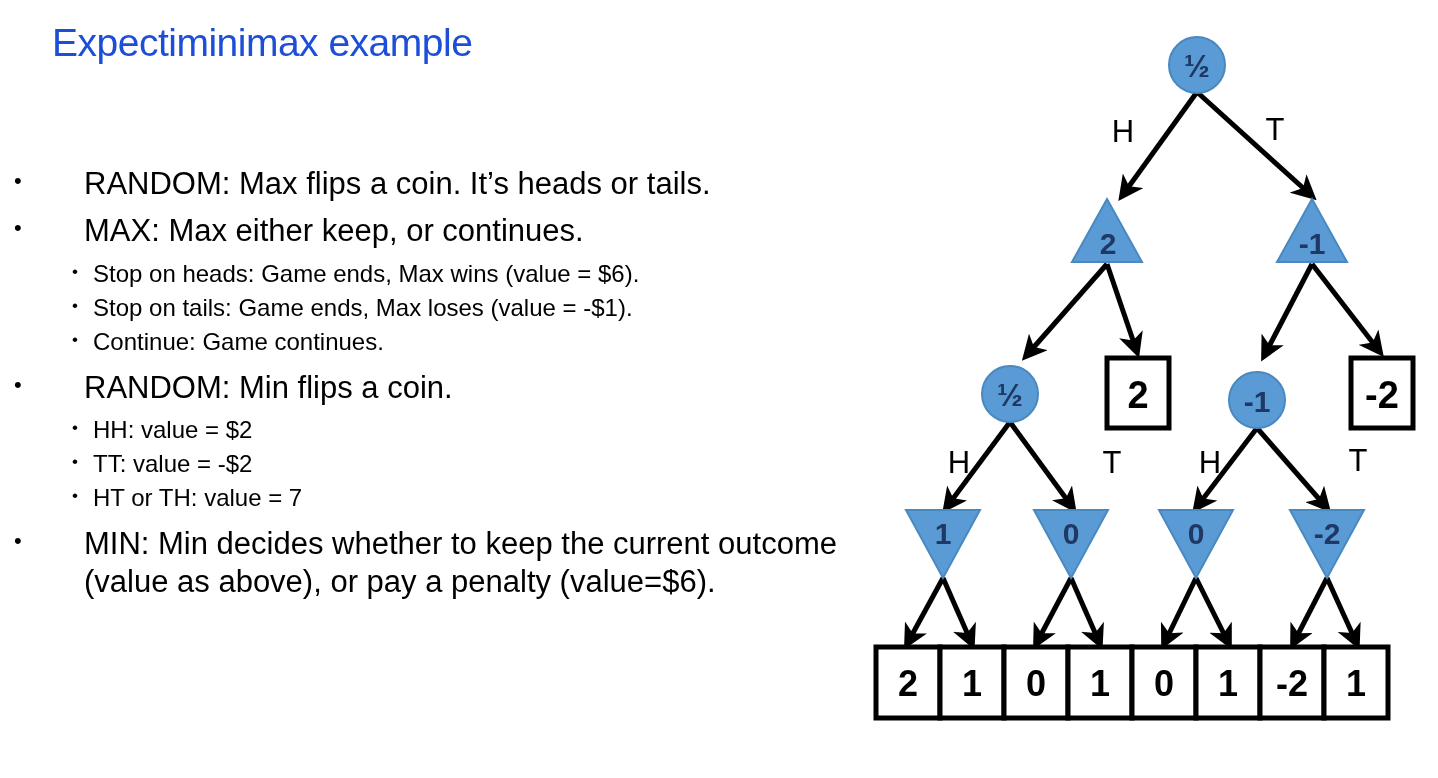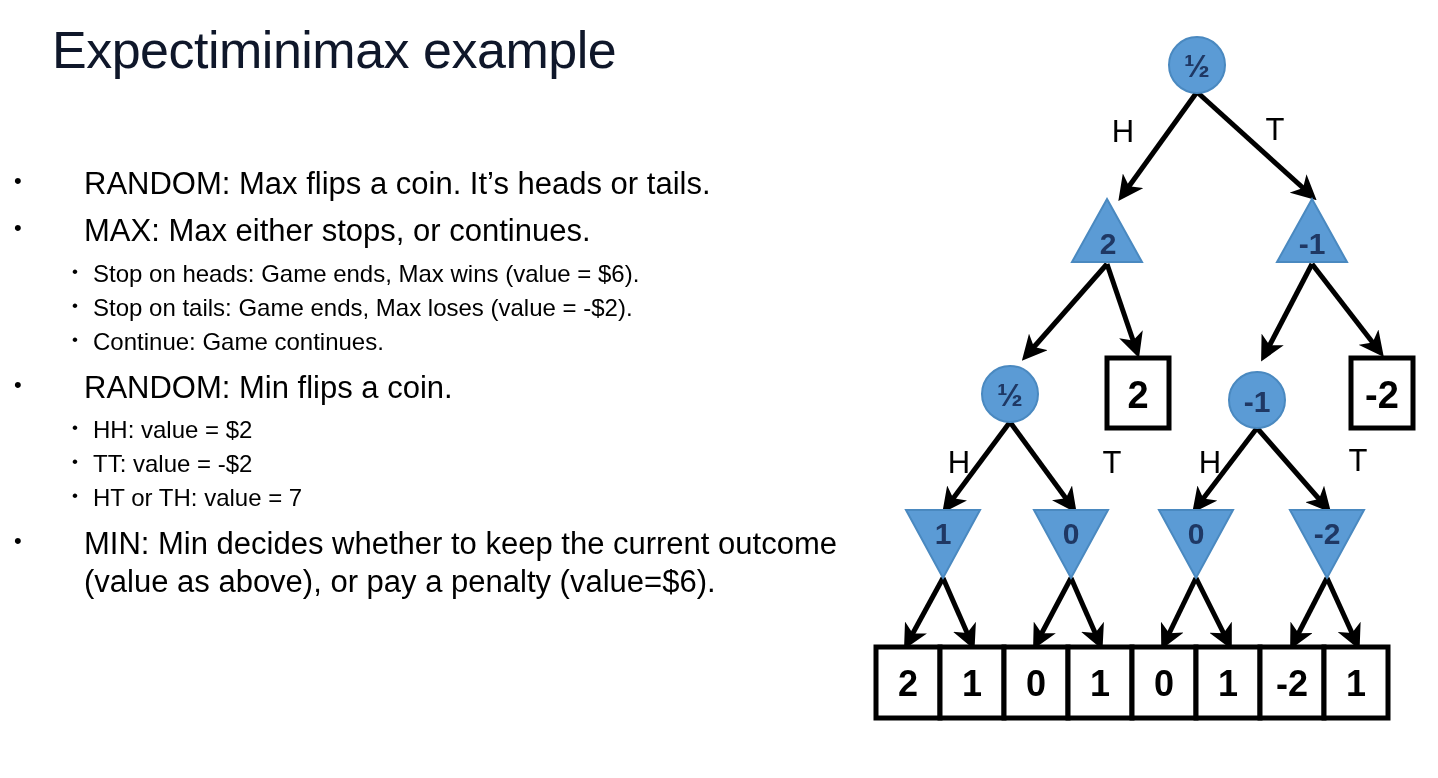--- a/index.html
+++ b/index.html
@@ -18,24 +18,24 @@
     height: 778px;
     background: #ffffff;
     overflow: hidden;
   }
 
   
   #slide-title {
     position: absolute;
     left: 52px;
     top: 22px;
-    font-size: 52px;
+    font-size: 39px;
     font-weight: 400;
     letter-spacing: -0.5px;
-    color: #0f172a;
+    color: #1d4ed8;
     white-space: nowrap;
     line-height: 1.1;
   }
 
   
   #body-list {
     position: absolute;
     left: 14px;
     top: 165px;
     width: 880px;
@@ -160,31 +160,31 @@
 
   <div id="body-list">
 
     <div class="bullet lvl1">
       <span class="dot">•</span>
       <span class="txt">RANDOM: Max flips a coin.  It’s heads or tails.</span>
     </div>
 
     <div class="bullet lvl1">
       <span class="dot">•</span>
-      <span class="txt">MAX: Max either stops, or continues.</span>
+      <span class="txt">MAX: Max either keep, or continues.</span>
     </div>
 
     <div class="bullet lvl2">
       <span class="dot">•</span>
       <span class="txt">Stop on heads: Game ends, Max wins (value = $6).</span>
     </div>
 
     <div class="bullet lvl2">
       <span class="dot">•</span>
-      <span class="txt">Stop on tails: Game ends, Max loses (value = -$2).</span>
+      <span class="txt">Stop on tails: Game ends, Max loses (value = -$1).</span>
     </div>
 
     <div class="bullet lvl2">
       <span class="dot">•</span>
       <span class="txt">Continue: Game continues.</span>
     </div>
 
     <div class="spacer-sm"></div>
 
     <div class="bullet lvl1">

